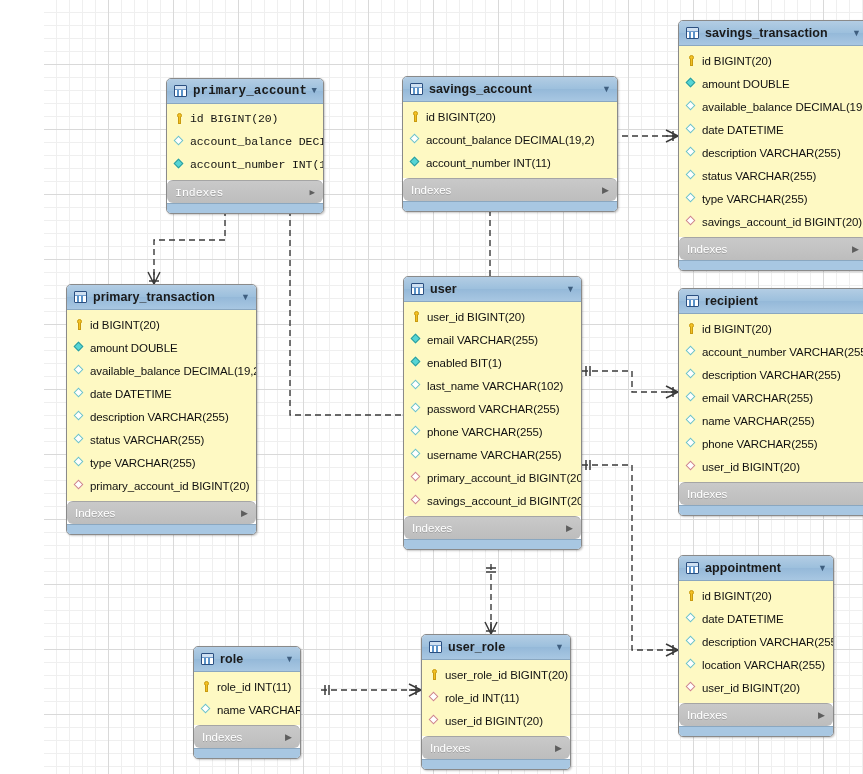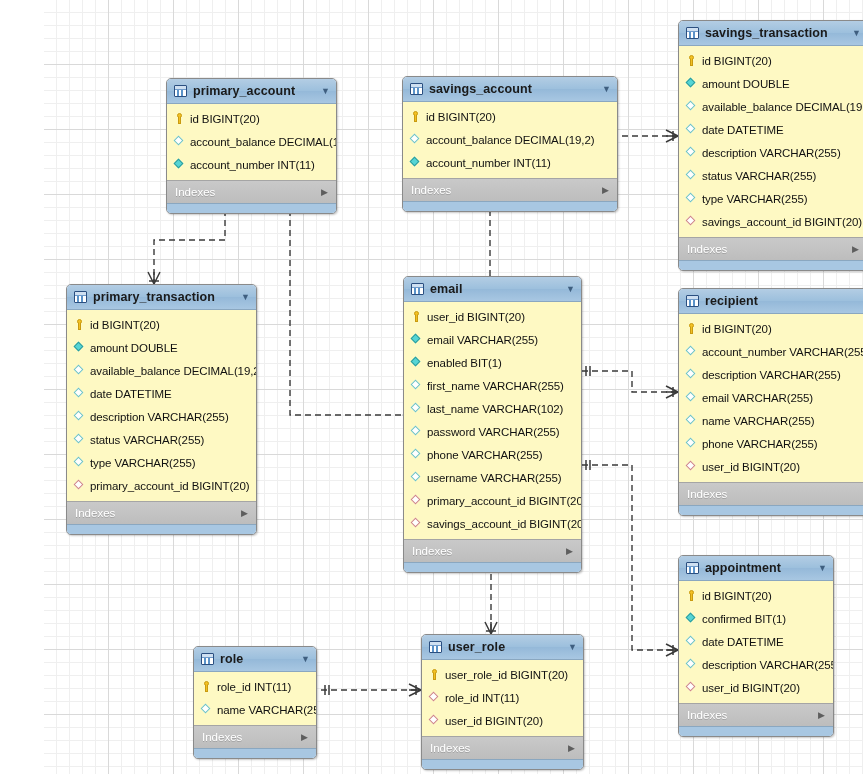--- a/index.html
+++ b/index.html
@@ -156,20 +156,21 @@
     background: #ffffff;
     border: 1px solid #d08686;
   }
   .idx {
     display: flex;
     align-items: center;
     height: 22px;
     padding: 0 8px 0 8px;
     background: linear-gradient(to bottom, #c9c9c9 0%, #bdbdbd 100%);
     border-top: 1px solid #a5a5a5;
+    border-radius: 6px;
   }
   .idx-label {
     font-size: 11.5px;
     color: #ffffff;
     text-shadow: 0 1px 0 rgba(0,0,0,0.18);
   }
   .idx-caret {
     margin-left: auto;
     font-size: 9px;
     color: #5e5e5e;
@@ -314,21 +315,21 @@
           <span class="ic ic-dia ic-fk"></span>
           <span class="col-name">savings_account_id BIGINT(20)</span>
         </div>
       </div>
       <div class="idx">
         <span class="idx-label">Indexes</span>
         <span class="idx-caret">▶</span>
       </div>
       <div class="foot"></div>
     </div>
-    <div class="tbl" style="left: 122px; top: 78px; width: 171px;">
+    <div class="tbl" style="left: 122px; top: 78px; width: 158px; font-family: Liberation Mono, monospace;">
       <div class="tbl-head">
         <span class="tbl-icon"></span>
         <span class="tbl-title">primary_account</span>
         <span class="tbl-caret">▼</span>
       </div>
       <div class="cols">
         <div class="col">
           <span class="ic ic-key"></span>
           <span class="col-name">id BIGINT(20)</span>
         </div>
@@ -415,42 +416,38 @@
       </div>
       <div class="idx">
         <span class="idx-label">Indexes</span>
         <span class="idx-caret">▶</span>
       </div>
       <div class="foot"></div>
     </div>
     <div class="tbl" style="left: 359px; top: 276px; width: 179px;">
       <div class="tbl-head">
         <span class="tbl-icon"></span>
-        <span class="tbl-title">email</span>
+        <span class="tbl-title">user</span>
         <span class="tbl-caret">▼</span>
       </div>
       <div class="cols">
         <div class="col">
           <span class="ic ic-key"></span>
           <span class="col-name">user_id BIGINT(20)</span>
         </div>
         <div class="col">
           <span class="ic ic-dia ic-filled"></span>
           <span class="col-name">email VARCHAR(255)</span>
         </div>
         <div class="col">
           <span class="ic ic-dia ic-filled"></span>
           <span class="col-name">enabled BIT(1)</span>
         </div>
         <div class="col">
           <span class="ic ic-dia ic-hollow"></span>
-          <span class="col-name">first_name VARCHAR(255)</span>
-        </div>
-        <div class="col">
-          <span class="ic ic-dia ic-hollow"></span>
           <span class="col-name">last_name VARCHAR(102)</span>
         </div>
         <div class="col">
           <span class="ic ic-dia ic-hollow"></span>
           <span class="col-name">password VARCHAR(255)</span>
         </div>
         <div class="col">
           <span class="ic ic-dia ic-hollow"></span>
           <span class="col-name">phone VARCHAR(255)</span>
         </div>
@@ -520,43 +517,43 @@
         <span class="tbl-icon"></span>
         <span class="tbl-title">appointment</span>
         <span class="tbl-caret">▼</span>
       </div>
       <div class="cols">
         <div class="col">
           <span class="ic ic-key"></span>
           <span class="col-name">id BIGINT(20)</span>
         </div>
         <div class="col">
-          <span class="ic ic-dia ic-filled"></span>
-          <span class="col-name">confirmed BIT(1)</span>
-        </div>
-        <div class="col">
           <span class="ic ic-dia ic-hollow"></span>
           <span class="col-name">date DATETIME</span>
         </div>
         <div class="col">
           <span class="ic ic-dia ic-hollow"></span>
           <span class="col-name">description VARCHAR(255)</span>
         </div>
         <div class="col">
+          <span class="ic ic-dia ic-hollow"></span>
+          <span class="col-name">location VARCHAR(255)</span>
+        </div>
+        <div class="col">
           <span class="ic ic-dia ic-fk"></span>
           <span class="col-name">user_id BIGINT(20)</span>
         </div>
       </div>
       <div class="idx">
         <span class="idx-label">Indexes</span>
         <span class="idx-caret">▶</span>
       </div>
       <div class="foot"></div>
     </div>
-    <div class="tbl" style="left: 149px; top: 646px; width: 124px;">
+    <div class="tbl" style="left: 149px; top: 646px; width: 108px;">
       <div class="tbl-head">
         <span class="tbl-icon"></span>
         <span class="tbl-title">role</span>
         <span class="tbl-caret">▼</span>
       </div>
       <div class="cols">
         <div class="col">
           <span class="ic ic-key"></span>
           <span class="col-name">role_id INT(11)</span>
         </div>
@@ -564,21 +561,21 @@
           <span class="ic ic-dia ic-hollow"></span>
           <span class="col-name">name VARCHAR(255)</span>
         </div>
       </div>
       <div class="idx">
         <span class="idx-label">Indexes</span>
         <span class="idx-caret">▶</span>
       </div>
       <div class="foot"></div>
     </div>
-    <div class="tbl" style="left: 377px; top: 634px; width: 163px;">
+    <div class="tbl" style="left: 377px; top: 634px; width: 150px;">
       <div class="tbl-head">
         <span class="tbl-icon"></span>
         <span class="tbl-title">user_role</span>
         <span class="tbl-caret">▼</span>
       </div>
       <div class="cols">
         <div class="col">
           <span class="ic ic-key"></span>
           <span class="col-name">user_role_id BIGINT(20)</span>
         </div>

